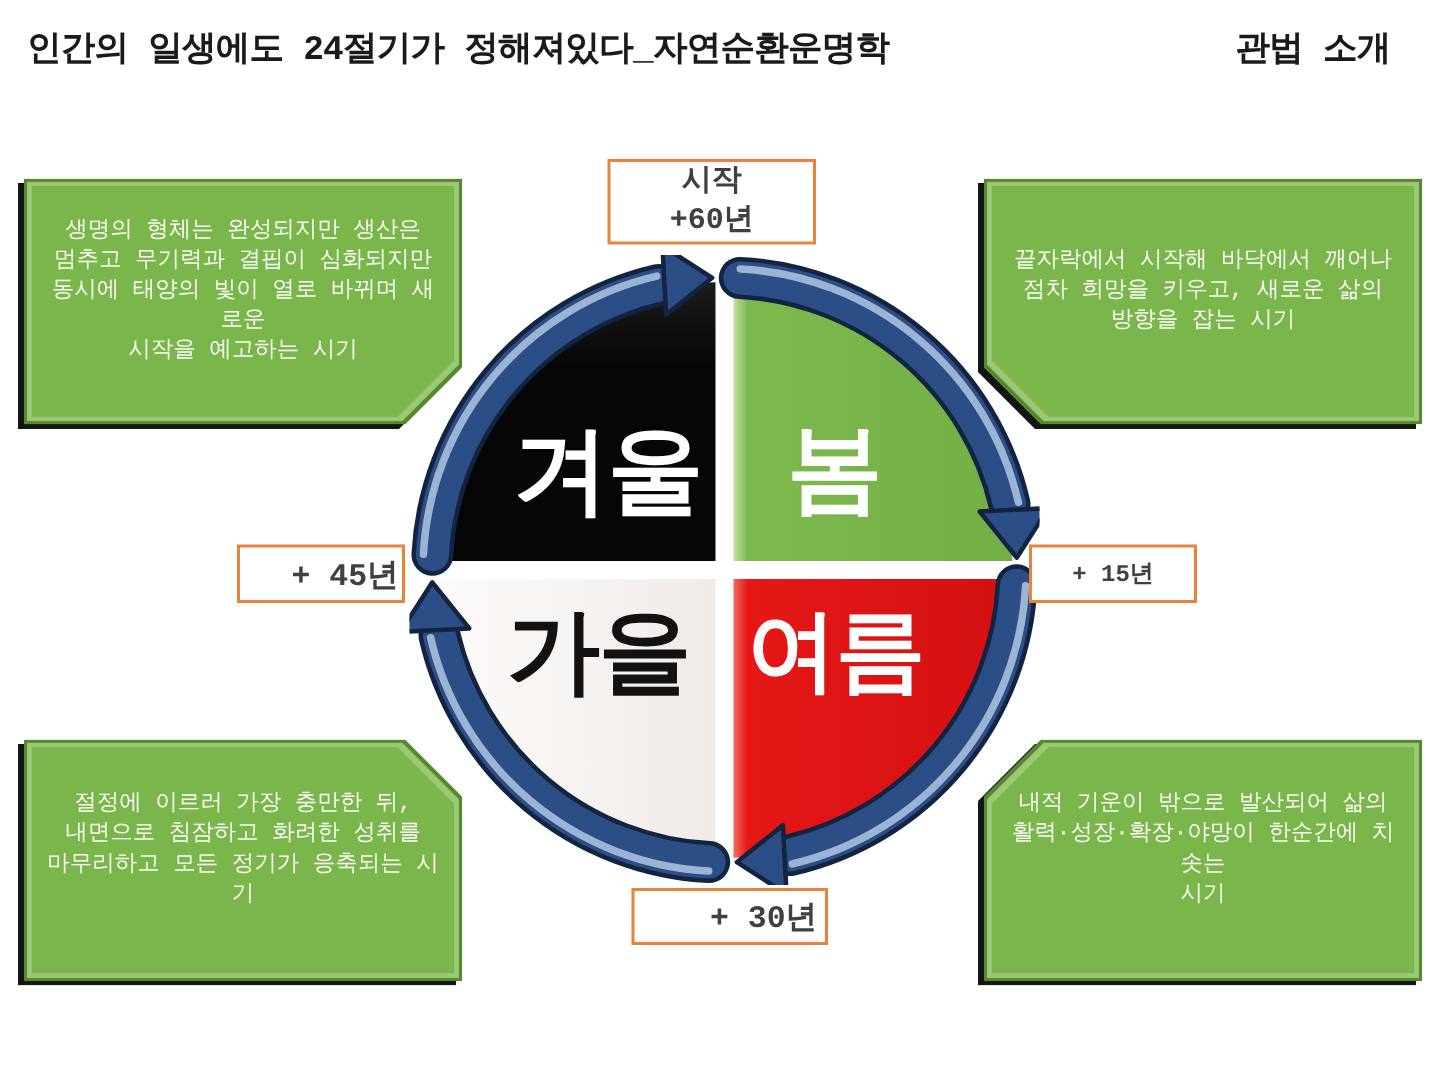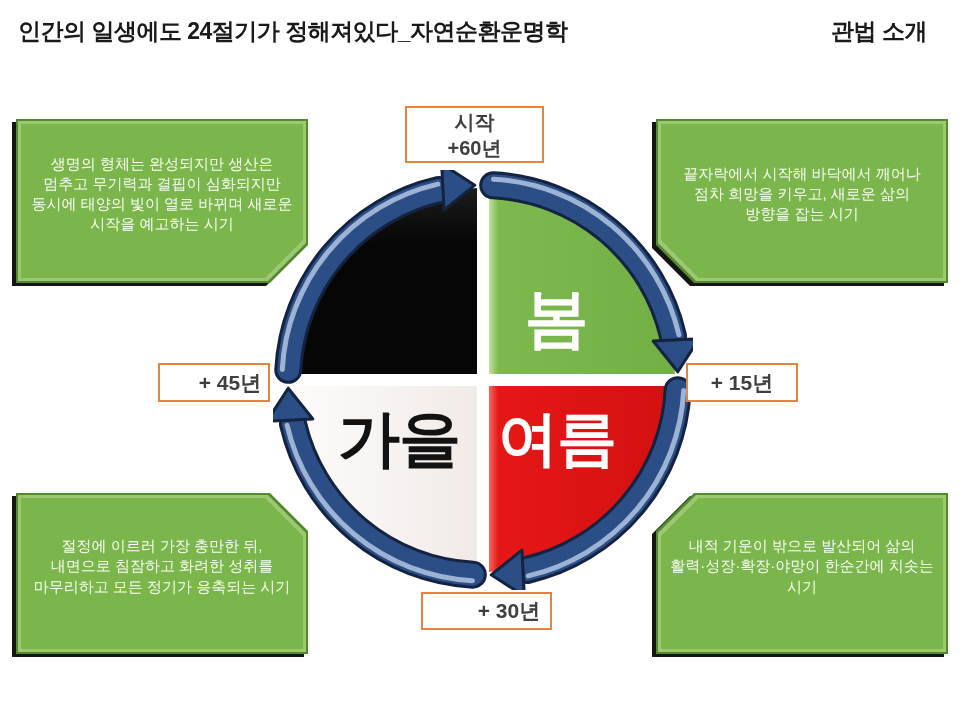--- a/index.html
+++ b/index.html
@@ -1,19 +1,19 @@
 <!DOCTYPE html>
 <html><head>
 <meta charset="utf-8">
 <style>
   * { margin:0; padding:0; box-sizing:border-box; }
   html,body { background:#ffffff; }
   .slide {
     position:relative; width:960px; height:720px; background:#ffffff;
-    overflow:hidden; font-family:Liberation Sans, sans-serif; color:#1a1a1a;
+    overflow:hidden; font-family:Liberation Mono, monospace; color:#1a1a1a;
   }
 
   
   .header {
     position:absolute; left:18px; right:33px; top:16px;
     display:flex; justify-content:space-between; align-items:flex-start;
     font-size:23px; font-weight:bold; letter-spacing:-0.5px;
   }
 
   
@@ -40,21 +40,21 @@
     white-space:pre-line; padding:0 12px 14px 12px;
   }
 
   
   .tag {
     position:absolute; background:#ffffff; border:2px solid #e8833c; color:#404040;
     font-weight:bold; display:flex; align-items:center; justify-content:center;
     text-align:center; white-space:pre-line;
   }
   .tag-start  { left:405px; top:106px; width:139px; height:57px; font-size:20px; line-height:26px; }
-  .tag-right  { left:686px; top:363px; width:112px; height:39px; font-size:21px; }
+  .tag-right  { left:686px; top:363px; width:112px; height:39px; font-size:16px; }
   .tag-left   { left:158px; top:363px; width:112px; height:39px; font-size:21px;padding-left:32px; }
   .tag-bottom { left:421px; top:592px; width:131px; height:38px; font-size:21px;padding-left:45px; }
 
   
   .cycle-svg { position:absolute; left:273px; top:170px; width:420px; height:420px; }
 
   .season {
     position:absolute; transform:translate(-50%,-50%); font-weight:bold;
     letter-spacing:-1px; line-height:1;
   }
@@ -169,20 +169,21 @@
       <path d="M 2,0 L -30,-23 L -30,23 Z" fill="#2b4e87" stroke="#132340" stroke-width="3" stroke-linejoin="round"></path>
     </g>
     <g transform="translate(220.2,404.7) rotate(177)">
       <path d="M 2,0 L -30,-23 L -30,23 Z" fill="#2b4e87" stroke="#132340" stroke-width="3" stroke-linejoin="round"></path>
     </g>
     <g transform="translate(15.3,220.2) rotate(267)">
       <path d="M 2,0 L -30,-23 L -30,23 Z" fill="#2b4e87" stroke="#132340" stroke-width="3" stroke-linejoin="round"></path>
     </g>
   </svg>
 
+  <div class="season season-winter">겨울</div>
   <div class="season season-spring">봄</div>
   <div class="season season-autumn">가을</div>
   <div class="season season-summer">여름</div>
 
   <div class="tag tag-start">시작
 +60년</div>
   <div class="tag tag-right">+ 15년</div>
   <div class="tag tag-bottom">+ 30년</div>
   <div class="tag tag-left">+ 45년</div>
 

